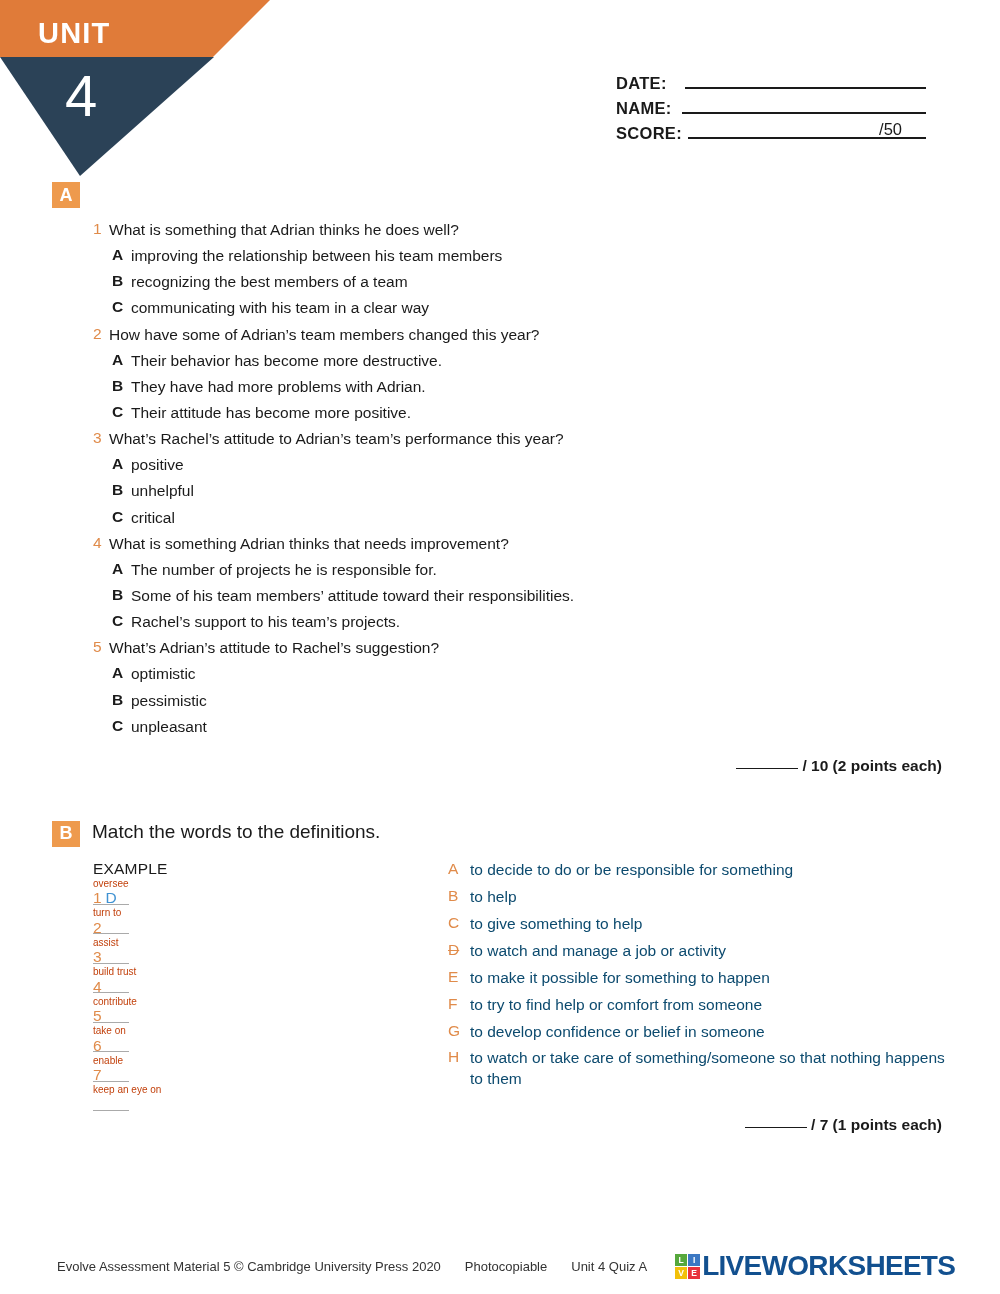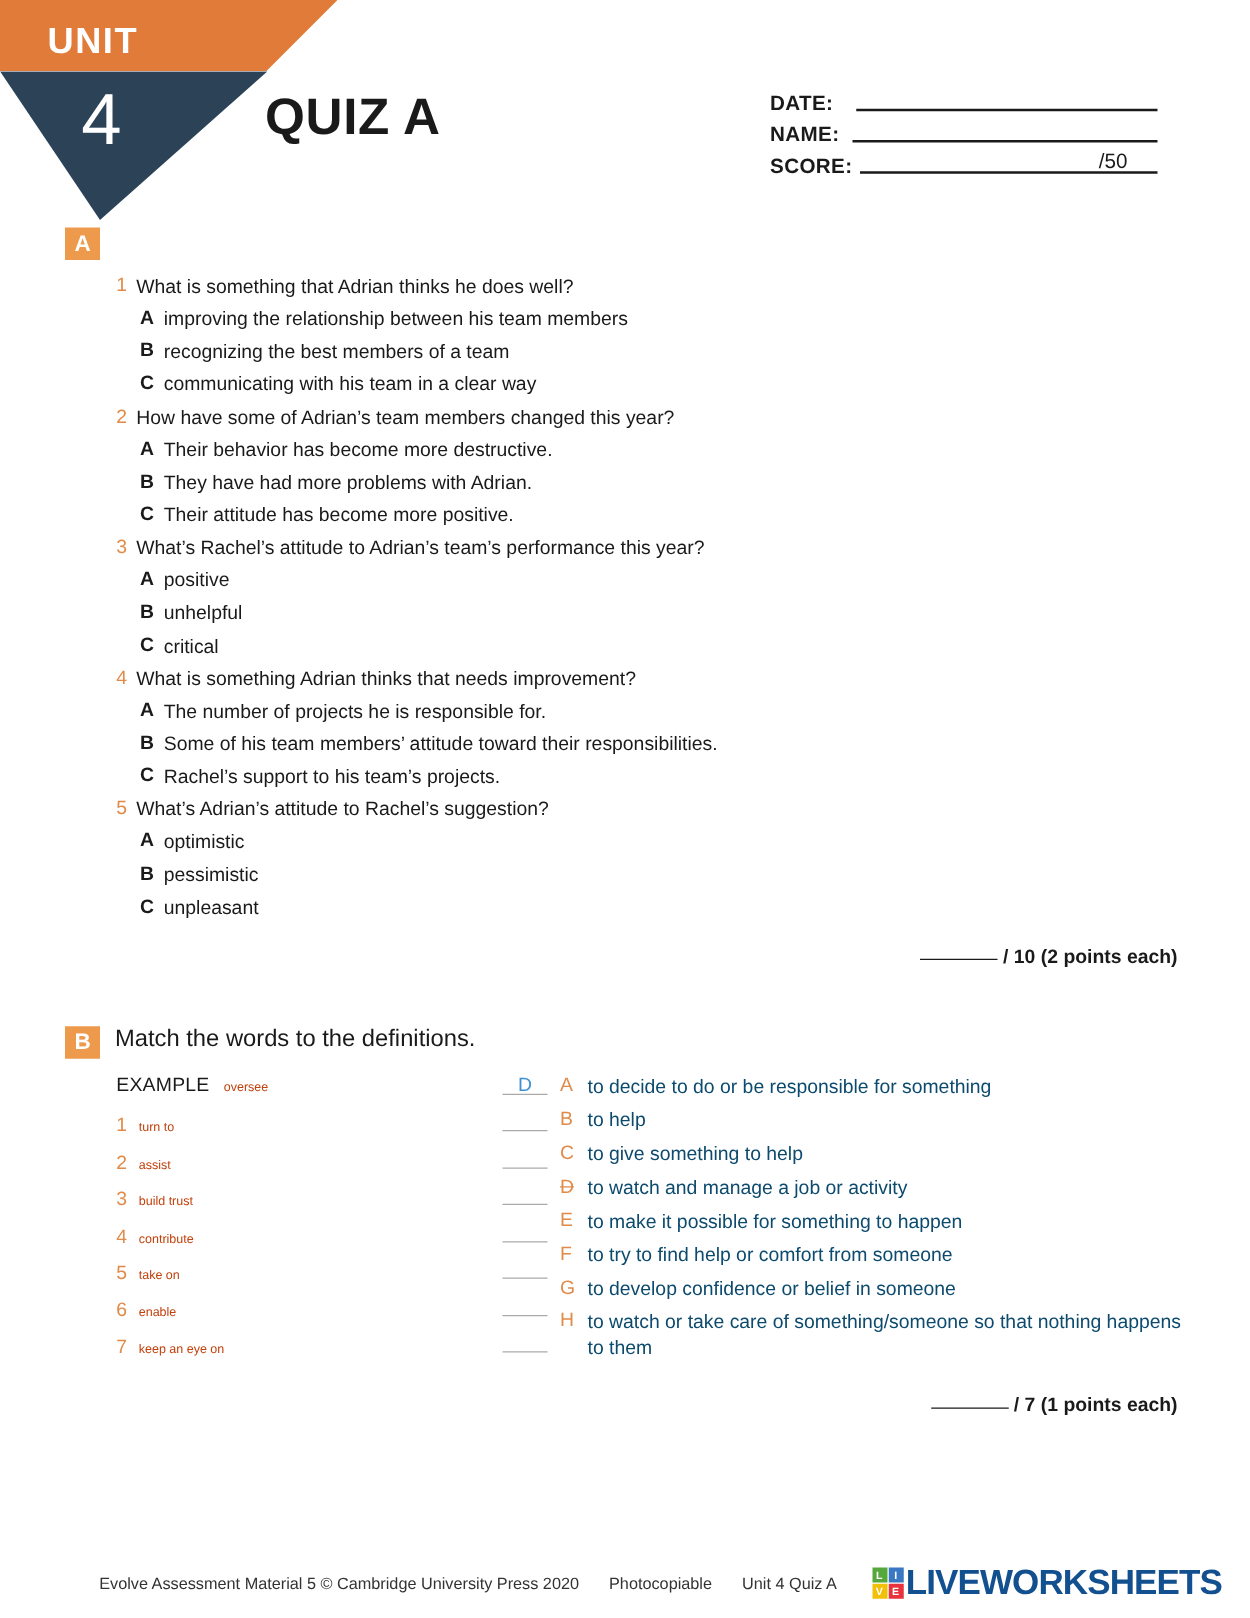--- a/index.html
+++ b/index.html
@@ -204,20 +204,21 @@
     padding-right: 45px;
   }
   .match-left { width: 345px; flex: none; }
   .match-right { flex: 1; padding-left: 10px; }
 
   .m-row {
     display: flex;
     align-items: baseline;
     margin-bottom: 6.5px;
     height: 23px;
+    flex-direction: column;
   }
   .m-num {
     width: 18px;
     flex: none;
     color: #e08b4a;
     font-size: 15.5px;
   }
   .m-num.example {
     width: 86px;
     color: #1a1a1a;
@@ -260,21 +261,20 @@
   
   .footer {
     position: absolute;
     left: 0;
     bottom: 12px;
     width: 1000px;
     display: flex;
     align-items: center;
     padding-left: 57px;
     box-sizing: border-box;
-    justify-content: center;
   }
   .f-text {
     font-size: 13px;
     color: #333333;
     white-space: nowrap;
   }
   .f-gap1 { width: 24px; }
   .f-gap2 { width: 24px; }
   .logo-wrap {
     display: flex;
@@ -310,21 +310,20 @@
   }
 </style>
 </head>
 <body>
 
 <div class="header">
   <div class="banner-orange"></div>
   <div class="banner-navy"></div>
   <div class="unit-label">UNIT</div>
   <div class="unit-number">4</div>
-  <div class="quiz-title">QUIZ A</div>
 
   <div class="idblock">
     <div class="idrow date">
       <span class="idlabel">DATE:</span>
       <span class="idline"></span>
     </div>
     <div class="idrow name">
       <span class="idlabel">NAME:</span>
       <span class="idline"></span>
     </div>

